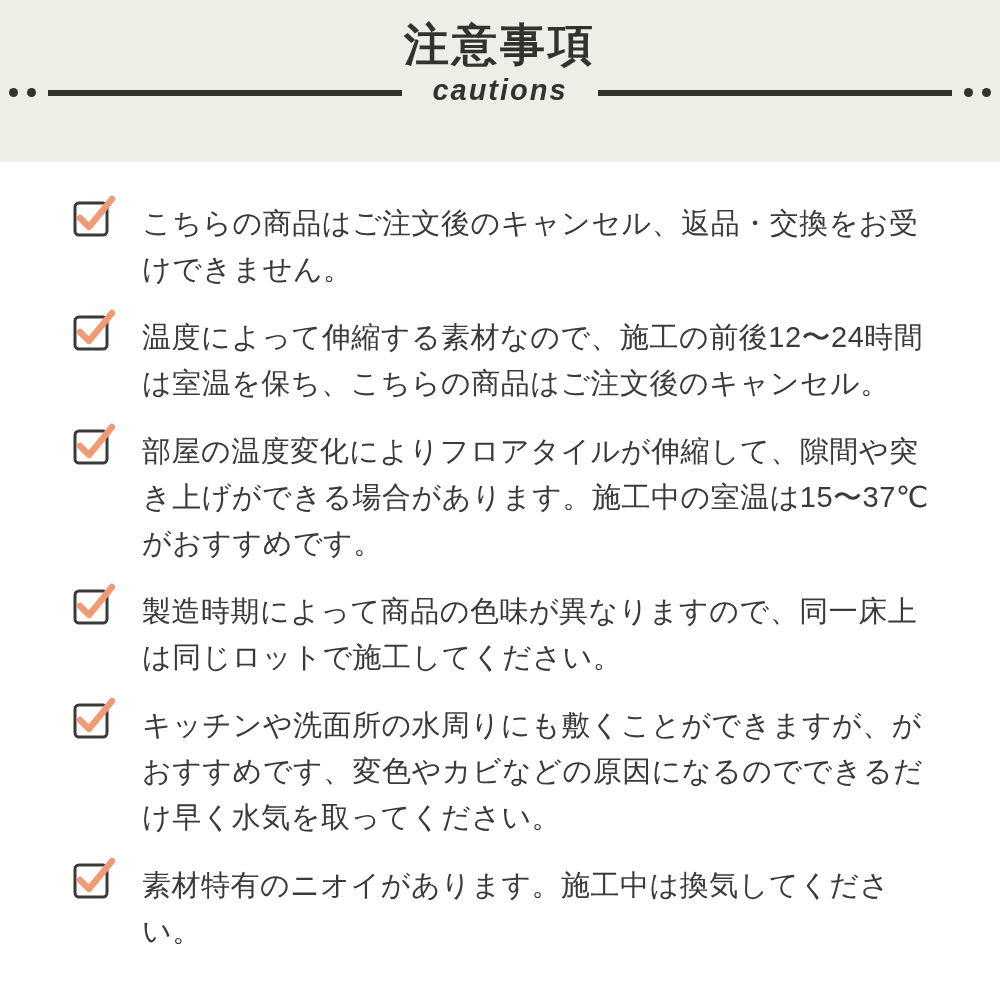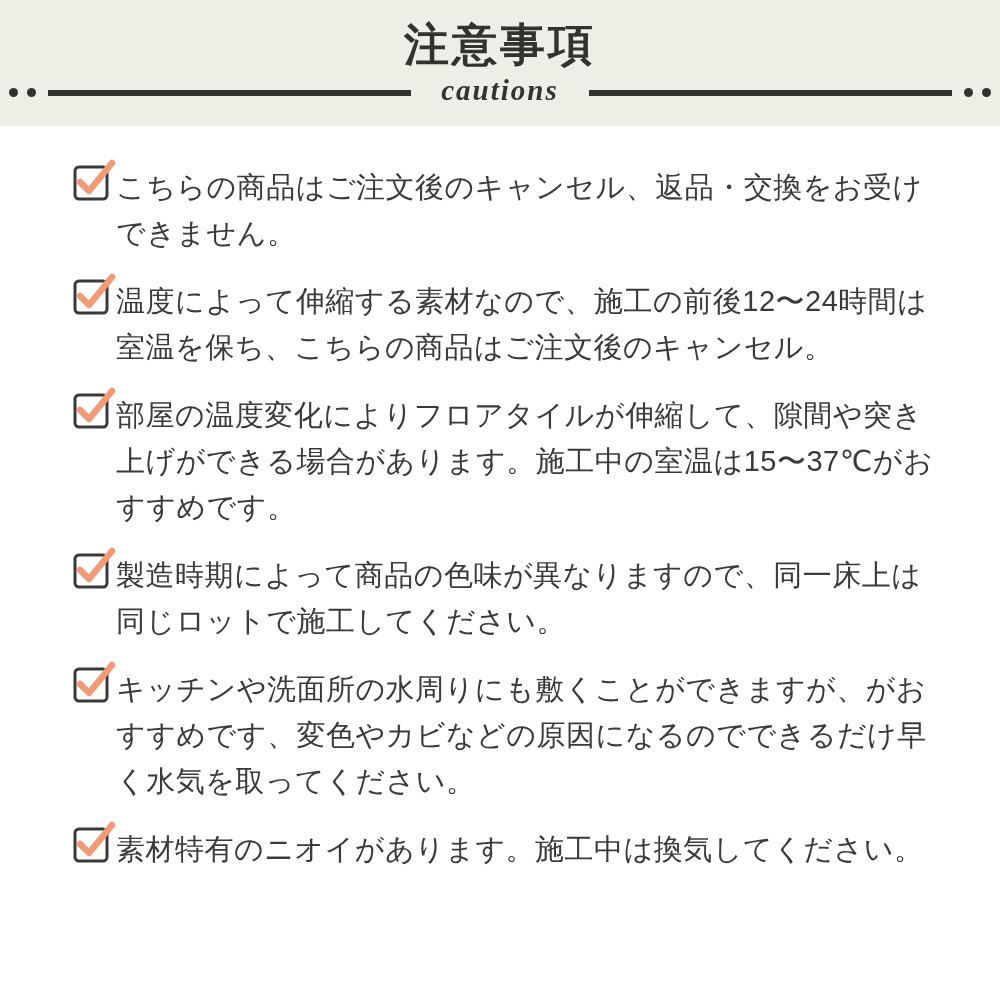--- a/index.html
+++ b/index.html
@@ -11,21 +11,21 @@
   }
   *{margin:0;padding:0;box-sizing:border-box;}
   html,body{width:1000px;height:1000px;}
   body{
     background:var(--page-bg);
     font-family:"Liberation Sans","DejaVu Sans",sans-serif;
     overflow:hidden;
   }
   .header{
     width:100%;
-    height:126px;
+    height:162px;
     background:var(--header-bg);
     padding-top:18px;
   }
   .title{
     text-align:center;
     font-size:45px;
     font-weight:700;
     letter-spacing:3px;
     color:var(--ink);
     line-height:1.2;
@@ -40,37 +40,37 @@
   .dot{
     width:9px;height:9px;border-radius:50%;
     background:var(--ink);
   }
   .line{
     flex:1;height:6px;background:var(--ink);
   }
   .line.left{margin-left:12px;}
   .line.right{margin-right:12px;}
   .subtitle{
-    font-family:Liberation Serif, serif;
+    font-family:Liberation Sans, sans-serif;
     font-style:italic;
     font-weight:700;
     font-size:29px;
     letter-spacing:2px;
     color:var(--ink);
     margin:0 30px;
     line-height:1;
     transform:translateY(-2px);
   }
   .list{
     padding:38px 62px 0 72px;
   }
   .item{
     display:flex;
     align-items:flex-start;
-    gap:0;
+    gap:26px;
     margin-bottom:22px;
   }
   .checkbox{
     flex-shrink:0;
     width:44px;height:44px;
     margin-top:-6px;
     display:block;
   }
   .checkbox .box{
     fill:#ffffff;

